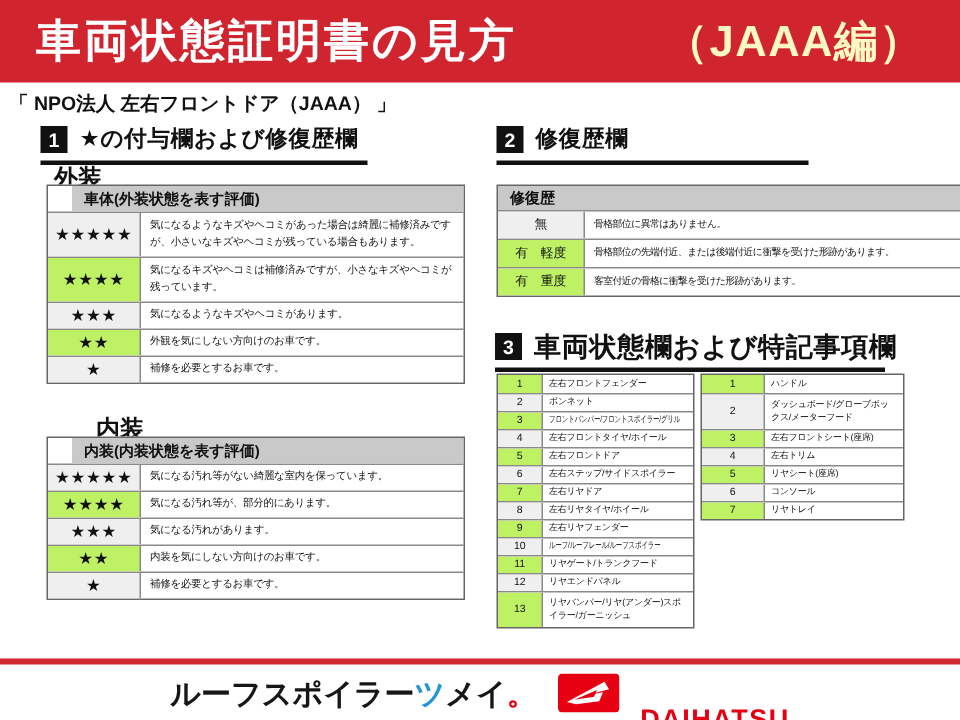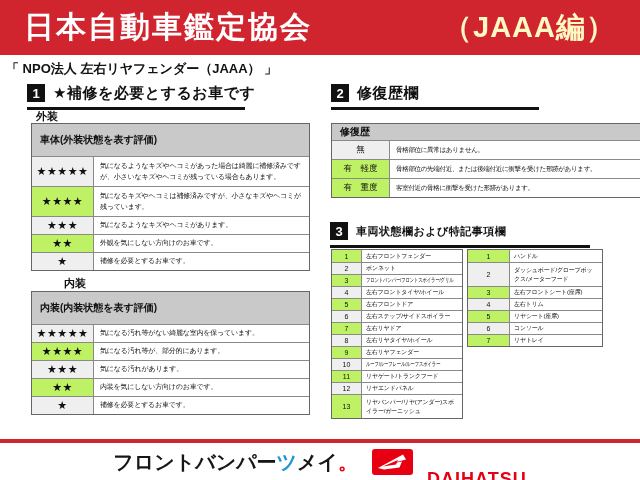--- a/index.html
+++ b/index.html
@@ -17,38 +17,38 @@
 
   
   .sec{position:absolute;display:flex;align-items:flex-start;gap:8px;
        border-bottom:3px solid #111;padding-bottom:5px;box-sizing:border-box;}
   .numbox{width:18px;height:18px;background:#111;color:#fff;font-size:13px;font-weight:bold;
           display:flex;align-items:center;justify-content:center;flex:none;}
   .sec-title{font-size:15px;font-weight:bold;white-space:nowrap;letter-spacing:0.5px;line-height:18px;}
   .sec1{left:27px;top:84px;width:218px;}
   .sec2{left:331px;top:84px;width:208px;}
   .sec3{left:330px;top:222px;width:260px;}
-  .sec3 .sec-title{font-size:11px;}
-
-  .blk-label{position:absolute;font-size:11px;font-weight:bold;}
+  .sec3 .sec-title{font-size:18px;}
+
+  .blk-label{position:absolute;font-size:16px;font-weight:bold;}
 
   
   .tbl{position:absolute;border:1px solid #666;background:#fff;box-sizing:border-box;}
   .trow{display:flex;border-top:1px solid #8a8a8a;box-sizing:border-box;overflow:hidden;}
   .trow:first-child{border-top:none;}
   .th{background:#c9c9c9;font-weight:bold;font-size:10px;padding:2px 8px;width:100%;
       display:flex;align-items:center;box-sizing:border-box;}
   .cl{border-right:1px solid #8a8a8a;display:flex;align-items:center;justify-content:center;
       flex:none;box-sizing:border-box;}
   .cd{flex:1;display:flex;align-items:center;padding:2px 6px;box-sizing:border-box;overflow:hidden;}
   .lt{background:#efefef;}
   .dk{background:#bef264;}
   .stars{font-size:11px;letter-spacing:0.5px;color:#111;}
   .desc{font-size:7px;line-height:1.55;letter-spacing:-0.2px;}
-  .h17{height:32px;} .h16{height:16px;} .h18{height:18px;} .h19{height:19px;} .h30{height:30px;}
+  .h17{height:17px;margin-left:16px;} .h16{height:16px;} .h18{height:18px;} .h19{height:19px;} .h30{height:30px;}
   .starcol{width:62px;}
   .gradecol{width:58px;font-size:8.5px;}
   .rdesc{font-size:6.6px;letter-spacing:-0.4px;line-height:1.4;}
 
   
   .prow{display:flex;border-top:1px solid #8a8a8a;height:12px;box-sizing:border-box;overflow:hidden;}
   .prow:first-child{border-top:none;}
   .prow.dbl{height:24px;}
   .pnum{flex:none;border-right:1px solid #8a8a8a;display:flex;align-items:center;
         justify-content:center;font-size:7px;box-sizing:border-box;}
@@ -72,29 +72,29 @@
   .slogan .c-blue{color:#2196d6;} .slogan .c-red{color:#e60012;}
   .dmark{flex:none;display:flex;align-items:center;}
   .dword{font-weight:bold;font-size:18px;color:#e60012;letter-spacing:1px;white-space:nowrap;margin-top:35px;}
 </style>
 </head>
 <body>
 
 <div class="page">
 
   <div class="banner">
-    <span class="ttl">日本自動車鑑定協会</span>
+    <span class="ttl">車両状態証明書の見方</span>
     <span class="ed">（JAAA編）</span>
   </div>
 
-  <div class="subtitle">「 NPO法人 左右リヤフェンダー（JAAA） 」</div>
+  <div class="subtitle">「 NPO法人 左右フロントドア（JAAA） 」</div>
 
   <div class="sec sec1">
     <span class="numbox">1</span>
-    <span class="sec-title">★補修を必要とするお車です</span>
+    <span class="sec-title">★の付与欄および修復歴欄</span>
   </div>
 
   <div class="sec sec2">
     <span class="numbox">2</span>
     <span class="sec-title">修復歴欄</span>
   </div>
 
   <div class="sec sec3">
     <span class="numbox">3</span>
     <span class="sec-title">車両状態欄および特記事項欄</span>
@@ -303,21 +303,21 @@
       <div class="ptxt">コンソール</div>
     </div>
     <div class="prow">
       <div class="pnum dk">7</div>
       <div class="ptxt">リヤトレイ</div>
     </div>
   </div>
 
   <div class="redline"></div>
   <div class="footer">
-    <span class="slogan"><span>フロントバンパー</span><span class="c-blue">ツ</span><span>メイ</span><span class="c-red">。</span></span>
+    <span class="slogan"><span>ルーフスポイラー</span><span class="c-blue">ツ</span><span>メイ</span><span class="c-red">。</span></span>
     <span class="dmark">
       <svg width="41" height="26" viewBox="0 0 41 26">
         <rect x="0" y="0" width="41" height="26" rx="3" fill="#e60012"></rect>
         <path d="M6,19 L31,5.5 L34,10.5 L17,15 L30,12.5 L27.5,18.5 L12,20.5 Z" fill="#ffffff"></path>
         <path d="M11,17.5 L26,11 L24,15.5 Z" fill="#e60012"></path>
       </svg>
     </span>
     <span class="dword">DAIHATSU</span>
   </div>
 

